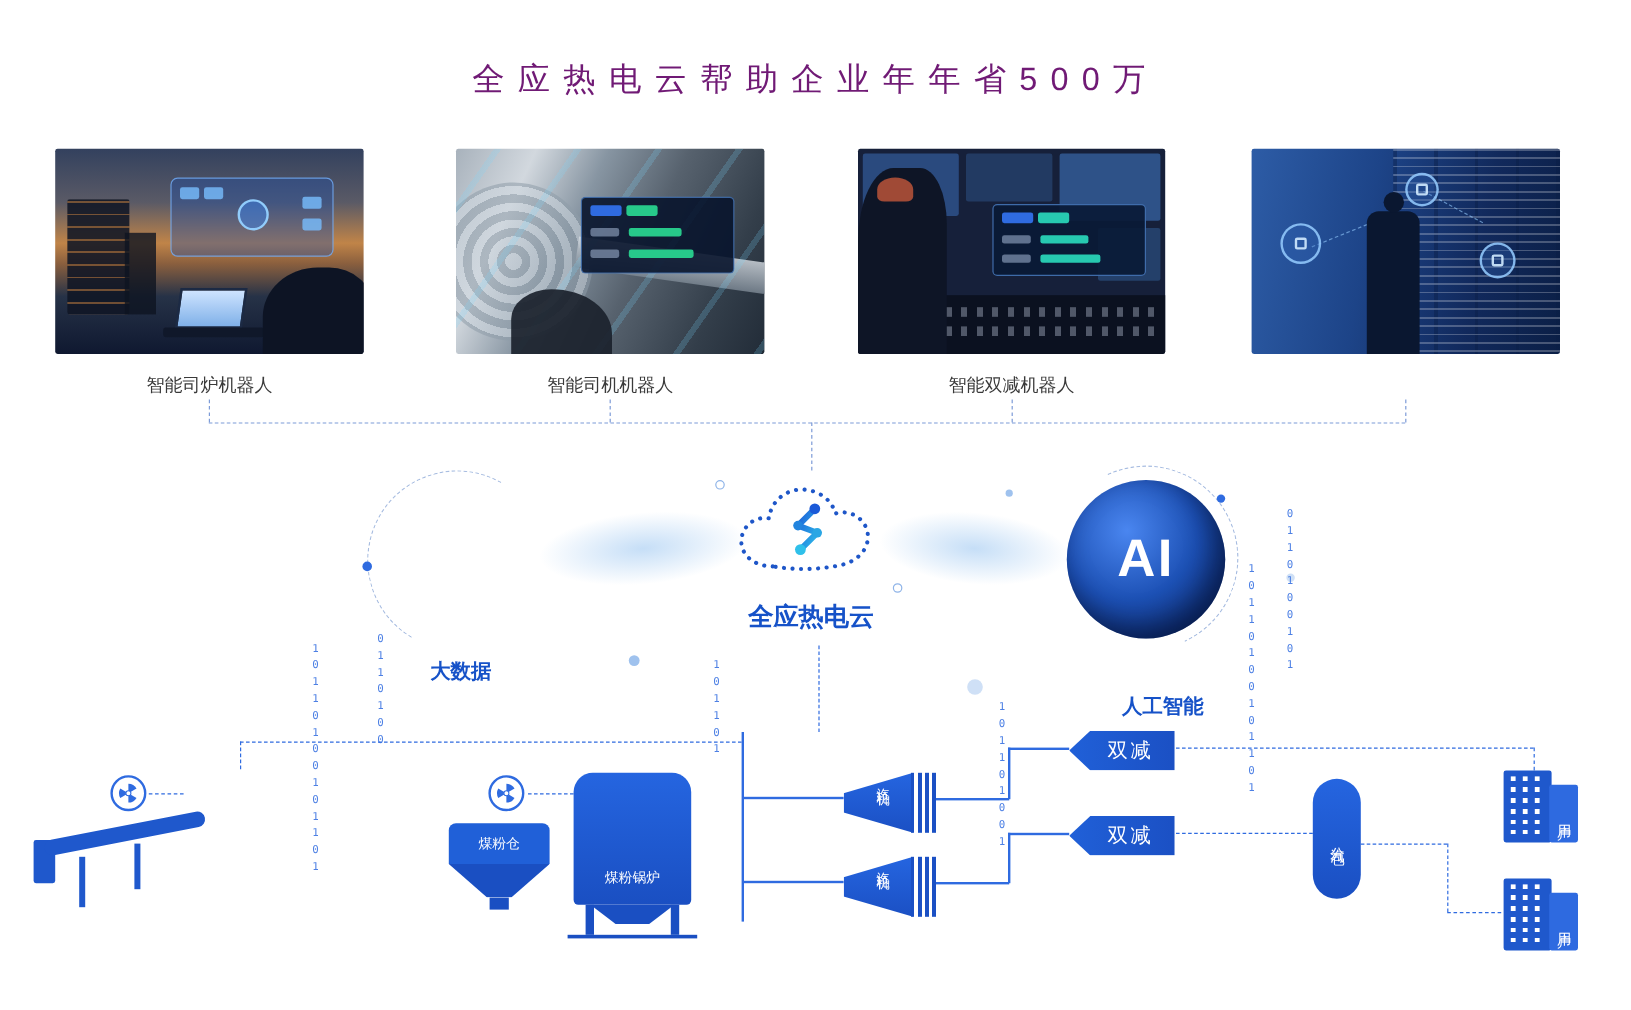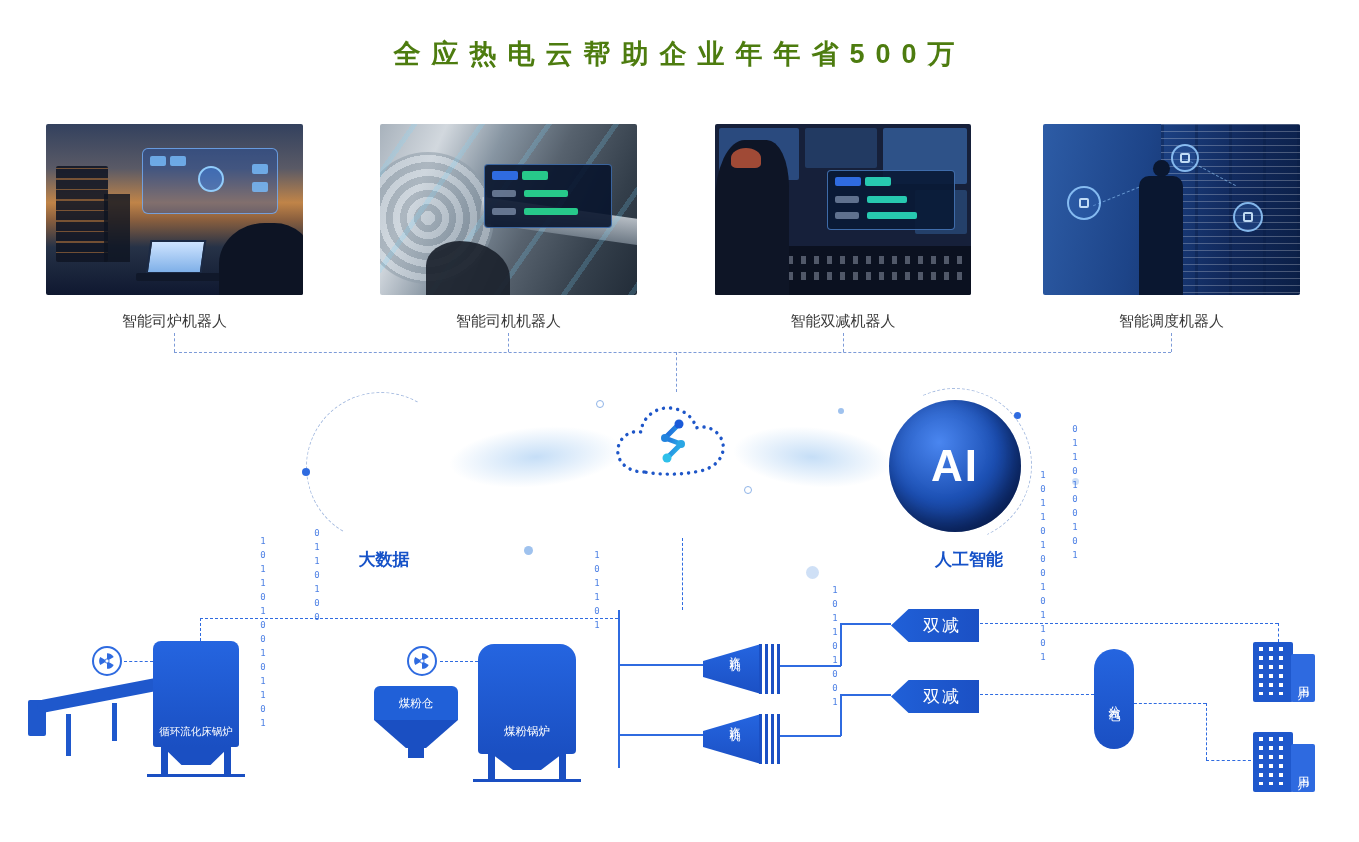--- a/index.html
+++ b/index.html
@@ -1,19 +1,19 @@
 <!DOCTYPE html>
 <html><head>
 <meta charset="utf-8">
 <style>
   *{margin:0;padding:0;box-sizing:border-box}
   body{background:#fff;font-family:"Liberation Sans",sans-serif}
   .page{position:relative;width:1359px;height:842px;background:#fff;overflow:hidden}
   .abs{position:absolute}
-  .title{top:36px;left:0;width:100%;text-align:center;font-size:27px;font-weight:bold;letter-spacing:11px;color:#4d7c0f}
+  .title{top:48px;left:0;width:100%;text-align:center;font-size:27px;font-weight:normal;letter-spacing:11px;color:#701a75}
 
   
   .photo{top:124px;height:171px;border-radius:2px;overflow:hidden}
   .photo *{position:absolute}
   .caption{top:312px;text-align:center;font-size:15px;color:#3a3a3a}
 
   .p1{background:linear-gradient(180deg,#33415e 0%,#5a5a66 26%,#c08448 46%,#8a5f3e 56%,#263247 72%,#0f1830 100%)}
   .p1 .tower{left:10px;top:42px;width:52px;height:96px;background:rgba(16,22,36,.88);border-radius:2px;
      background-image:repeating-linear-gradient(0deg,transparent 0 9px,rgba(255,160,70,.4) 9px 10.5px)}
   .p1 .tower2{left:58px;top:70px;width:26px;height:68px;background:rgba(14,20,32,.8)}
@@ -200,21 +200,20 @@
         <div class="glyph"></div>
       </div>
     <div class="ico" style="left:190px;top:78px;width:30px;height:30px">
         <div class="glyph"></div>
       </div>
   </div>
 
   <div class="abs caption" style="left:380px;width:257px">智能司机机器人</div>
   <div class="abs caption" style="left:46px;width:257px">智能司炉机器人</div>
   <div class="abs caption" style="left:715px;width:256px">智能双减机器人</div>
-  <div class="abs caption" style="left:1043px;width:257px">智能调度机器人</div>
 
   <div class="abs dash-v" style="left:174px;top:333px;height:19px"></div>
   <div class="abs dash-v" style="left:508px;top:333px;height:19px"></div>
   <div class="abs dash-v" style="left:843px;top:333px;height:19px"></div>
   <div class="abs dash-v" style="left:1171px;top:333px;height:19px"></div>
   <div class="abs dash-h" style="left:174px;top:352px;width:997px"></div>
   <div class="abs dash-v" style="left:676px;top:352px;height:40px"></div>
 
   <div class="abs beam" style="left:446px;top:426px;width:180px;height:62px;transform:rotate(-5deg)"></div>
   <div class="abs beam" style="left:730px;top:426px;width:164px;height:62px;transform:rotate(5deg)"></div>
@@ -229,26 +228,27 @@
           <stop offset="1" stop-color="#2fc0ea"></stop>
       </linearGradient>
     </defs>
     <path d="M38,80 C21,80 10,69 12,56 C14,45 24,38 35,40 C36,26 49,15 64,16 C78,17 88,26 90,36 C102,32 115,40 117,52 C119,65 109,76 94,79 C76,83 56,83 38,80 Z" fill="none" stroke="#1e56c8" stroke-width="3.4" stroke-linecap="round" stroke-dasharray="0.1 7"></path>
     <path d="M73,32 L59,46 L75,52 L61,66" stroke="url(#lg1)" stroke-width="5" stroke-linecap="round" stroke-linejoin="round" fill="none"></path>
     <circle cx="73" cy="32" r="4.5" fill="#1b5ad8"></circle>
     <circle cx="59" cy="46" r="4" fill="#2284de"></circle>
     <circle cx="75" cy="52" r="4" fill="#2aa6e4"></circle>
     <circle cx="61" cy="66" r="4.5" fill="#2fc0ea"></circle>
   </svg>
+  <div class="abs core-cap" style="left:576px;top:500px;width:200px;font-size:21px">全应热电云</div>
 
   <div class="abs orbit" style="left:878px;top:388px;width:154px;height:154px;border-left-color:transparent;border-bottom-color:transparent;transform:rotate(20deg)"></div>
   <div class="abs sphere ai">
     <span>AI</span>
   </div>
-  <div class="abs core-cap" style="left:899px;top:548px;width:140px;font-size:17px">人工智能</div>
+  <div class="abs core-cap" style="left:899px;top:577px;width:140px;font-size:17px">人工智能</div>
 
   <div class="abs dec-dot" style="left:302px;top:468px;width:8px;height:8px;background:#2f6be0"></div>
   <div class="abs dec-dot" style="left:1014px;top:412px;width:7px;height:7px;background:#2f6be0"></div>
   <div class="abs dec-dot" style="left:524px;top:546px;width:9px;height:9px;background:#9fc2ee"></div>
   <div class="abs dec-dot" style="left:744px;top:486px;width:8px;height:8px;border:1.5px solid #8fb4e8"></div>
   <div class="abs dec-dot" style="left:806px;top:566px;width:13px;height:13px;background:#cfe0f6"></div>
   <div class="abs dec-dot" style="left:596px;top:400px;width:8px;height:8px;border:1.5px solid #8fb4e8"></div>
   <div class="abs dec-dot" style="left:838px;top:408px;width:6px;height:6px;background:#9fc2ee"></div>
   <div class="abs dec-dot" style="left:1072px;top:478px;width:7px;height:7px;background:#cfe0f6"></div>
 
@@ -299,28 +299,20 @@
       </g>
       <circle cx="15" cy="15" r="3.5" fill="#fff" stroke="#2f6be0" stroke-width="1.5"></circle>
     </svg>
   </div>
 
   <div class="abs conv-box"></div>
   <div class="abs conveyor"></div>
   <div class="abs conv-leg" style="left:66px;top:714px;height:42px"></div>
   <div class="abs conv-leg" style="left:112px;top:703px;height:38px"></div>
 
-  <div class="abs boiler1">
-    <div class="b1-body"></div>
-    <div class="b1-label">循环流化床锅炉</div>
-    <div class="b1-funnel"></div>
-    <div class="b1-leg" style="left:8px"></div>
-    <div class="b1-leg" style="left:71px"></div>
-    <div class="b1-ground"></div>
-  </div>
 
   <div class="abs boiler2">
     <div class="b2-body"></div>
     <div class="b2-label">煤粉锅炉</div>
     <div class="b2-funnel"></div>
     <div class="b2-leg" style="left:10px"></div>
     <div class="b2-leg" style="left:81px"></div>
     <div class="b2-ground"></div>
   </div>
 

